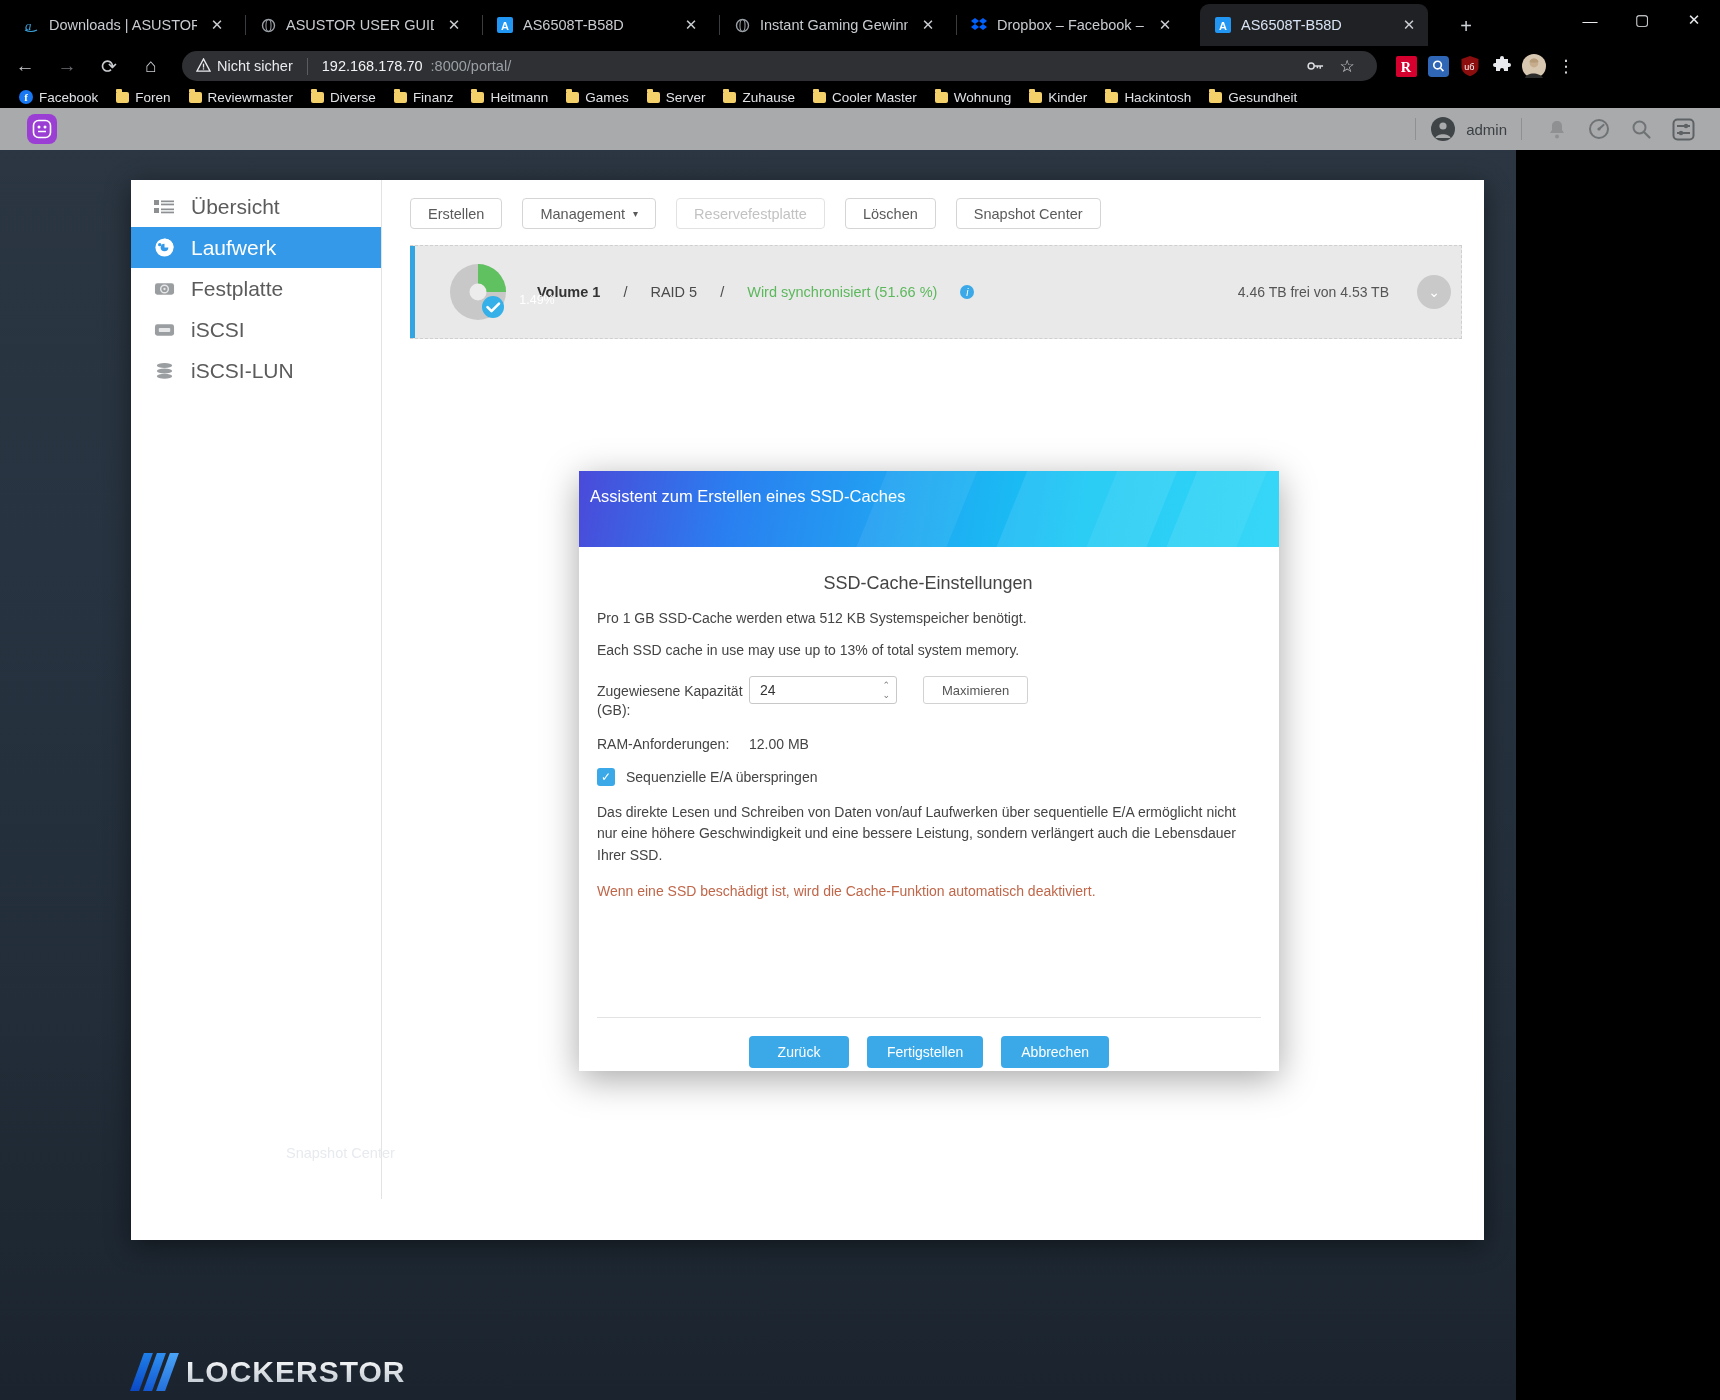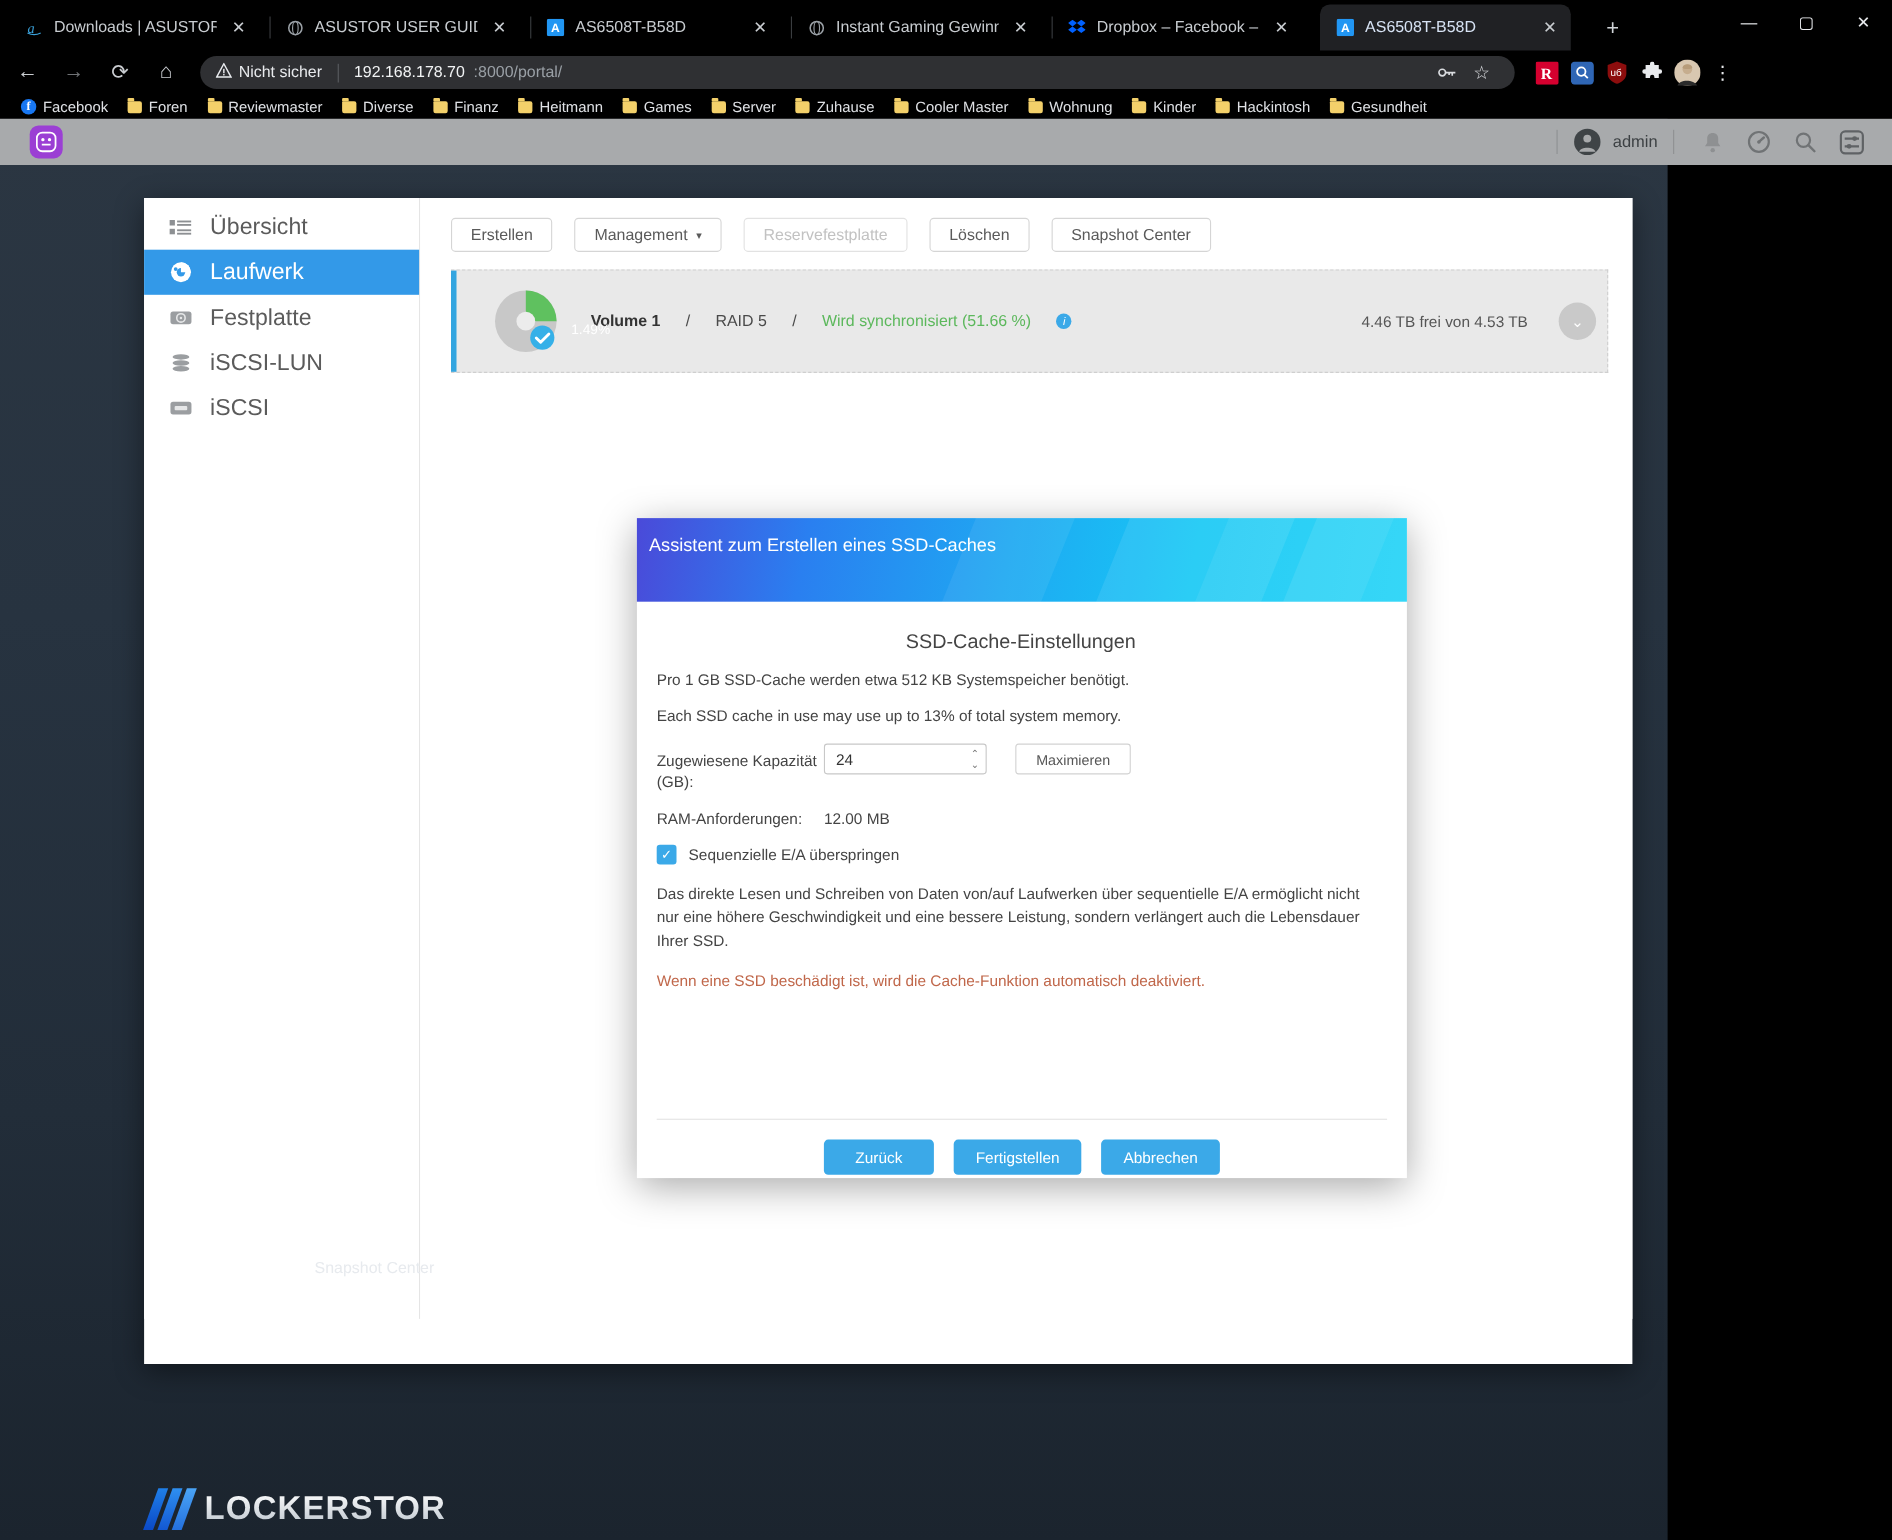--- a/index.html
+++ b/index.html
@@ -467,37 +467,37 @@
                 <rect x="1" y="2" width="20" height="12" rx="2.5" fill="#9b9ea1"></rect>
                 <circle cx="11" cy="8" r="4" fill="none" stroke="#e6e7e8" stroke-width="1.5"></circle>
                 <circle cx="11" cy="8" r="1.2" fill="#e6e7e8"></circle>
               </svg>
           </span>
           <span>Festplatte</span>
         </div>
 
         <div class="sitem">
           <span class="ico">
+            <svg width="21" height="16" viewBox="0 0 22 16">
+                <rect x="1" y="2" width="20" height="12" rx="2.5" fill="#9b9ea1"></rect>
+                <rect x="5" y="6" width="12" height="4" rx="1" fill="#e6e7e8"></rect>
+              </svg>
+          </span>
+          <span>iSCSI</span>
+        </div>
+
+        <div class="sitem">
+          <span class="ico">
             <svg width="21" height="18" viewBox="0 0 22 18">
                 <ellipse cx="11" cy="3.2" rx="8" ry="2.6" fill="#9b9ea1"></ellipse>
                 <ellipse cx="11" cy="9" rx="8" ry="2.6" fill="#9b9ea1"></ellipse>
                 <ellipse cx="11" cy="14.5" rx="8" ry="2.6" fill="#9b9ea1"></ellipse>
               </svg>
           </span>
           <span>iSCSI-LUN</span>
-        </div>
-
-        <div class="sitem">
-          <span class="ico">
-            <svg width="21" height="16" viewBox="0 0 22 16">
-                <rect x="1" y="2" width="20" height="12" rx="2.5" fill="#9b9ea1"></rect>
-                <rect x="5" y="6" width="12" height="4" rx="1" fill="#e6e7e8"></rect>
-              </svg>
-          </span>
-          <span>iSCSI</span>
         </div>
       </div>
 
       <div class="smmain">
         <div class="toolbar">
           <div class="tbtn">
               <span>Erstellen</span>
             </div>
           <div class="tbtn">
               <span>Management</span>

